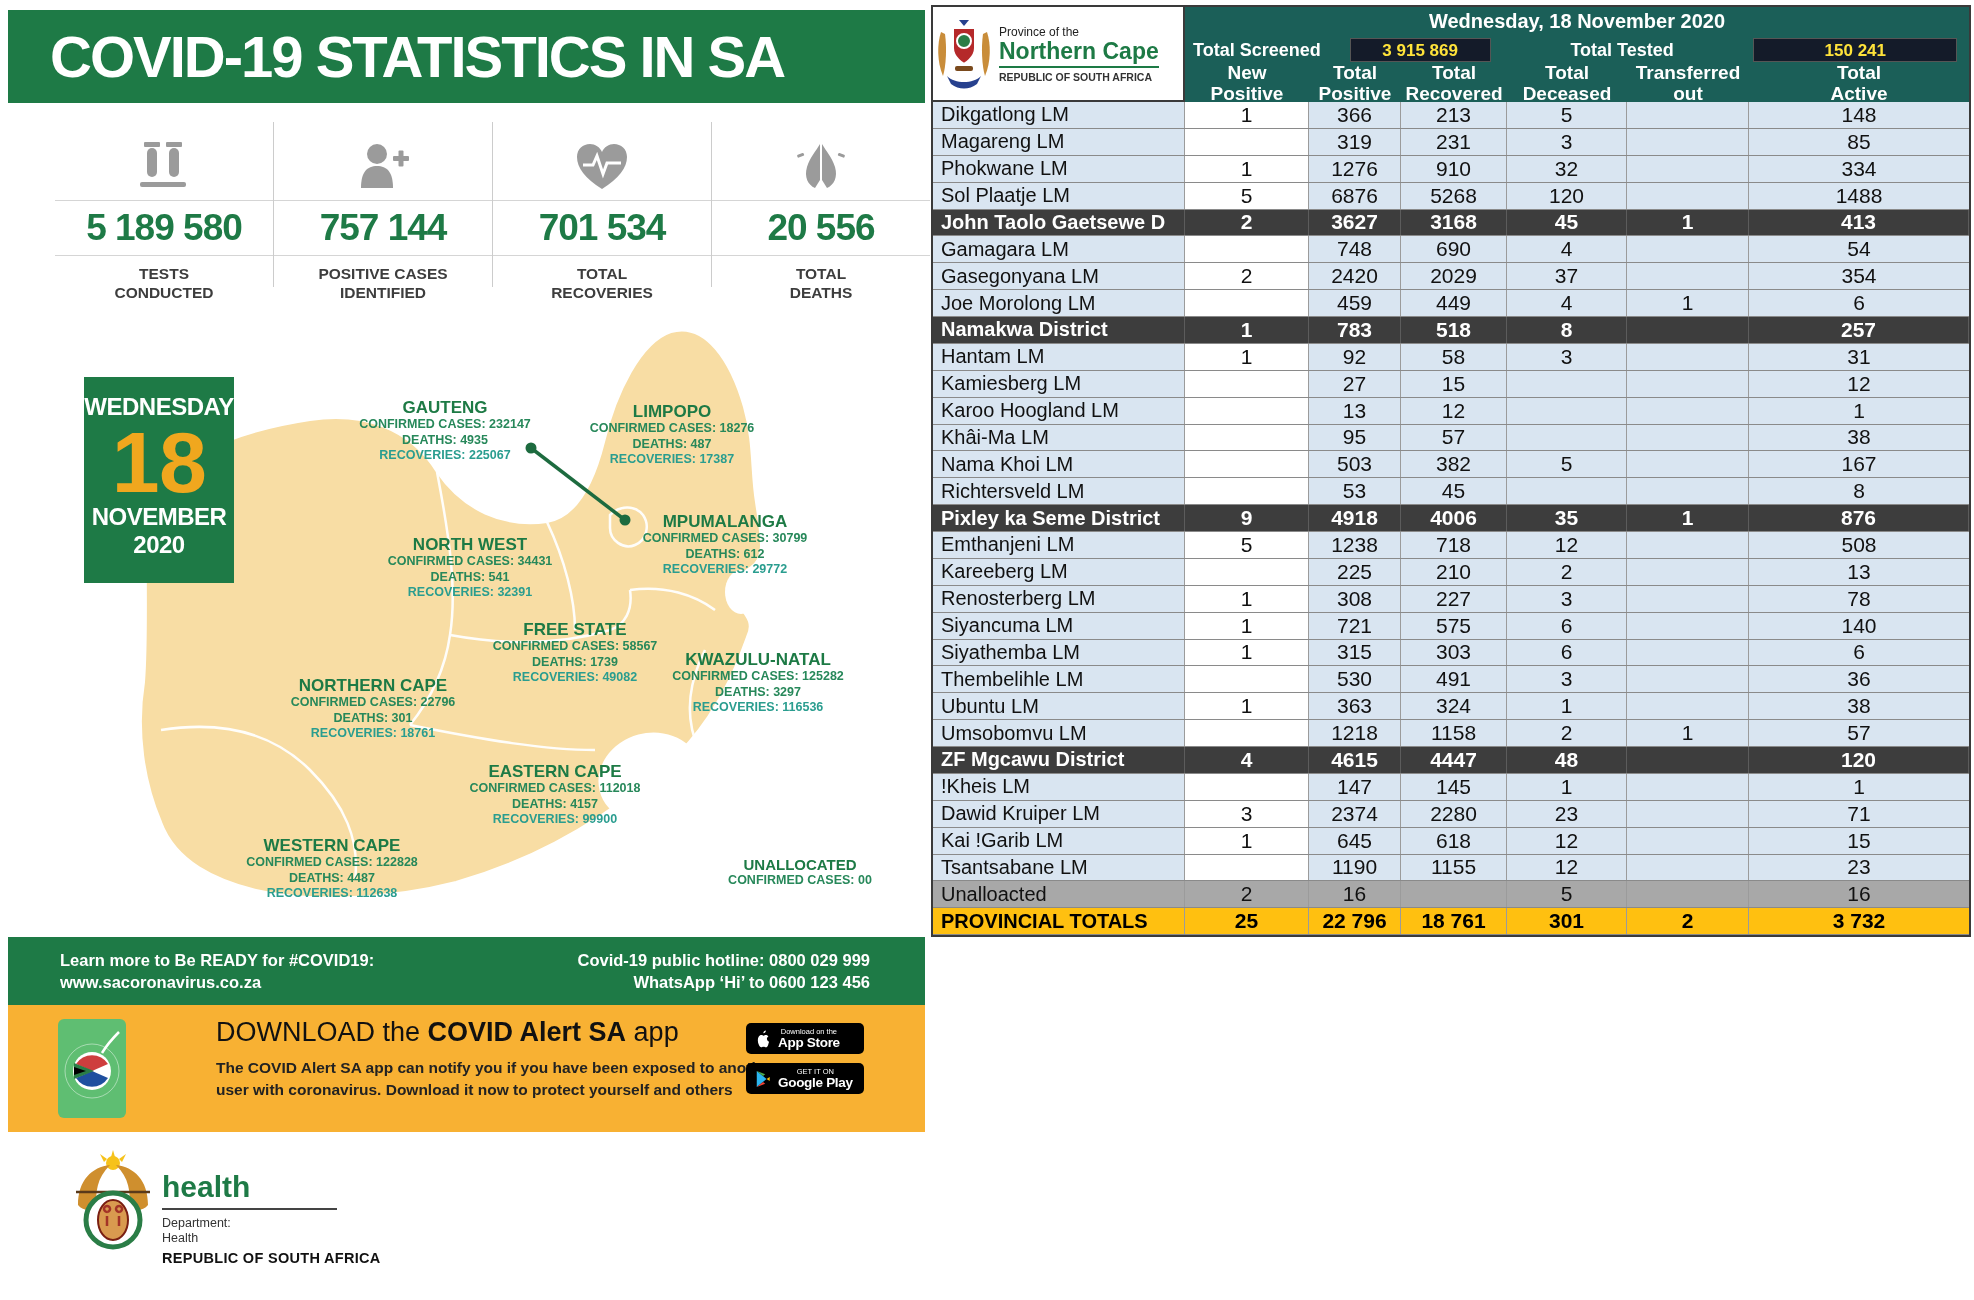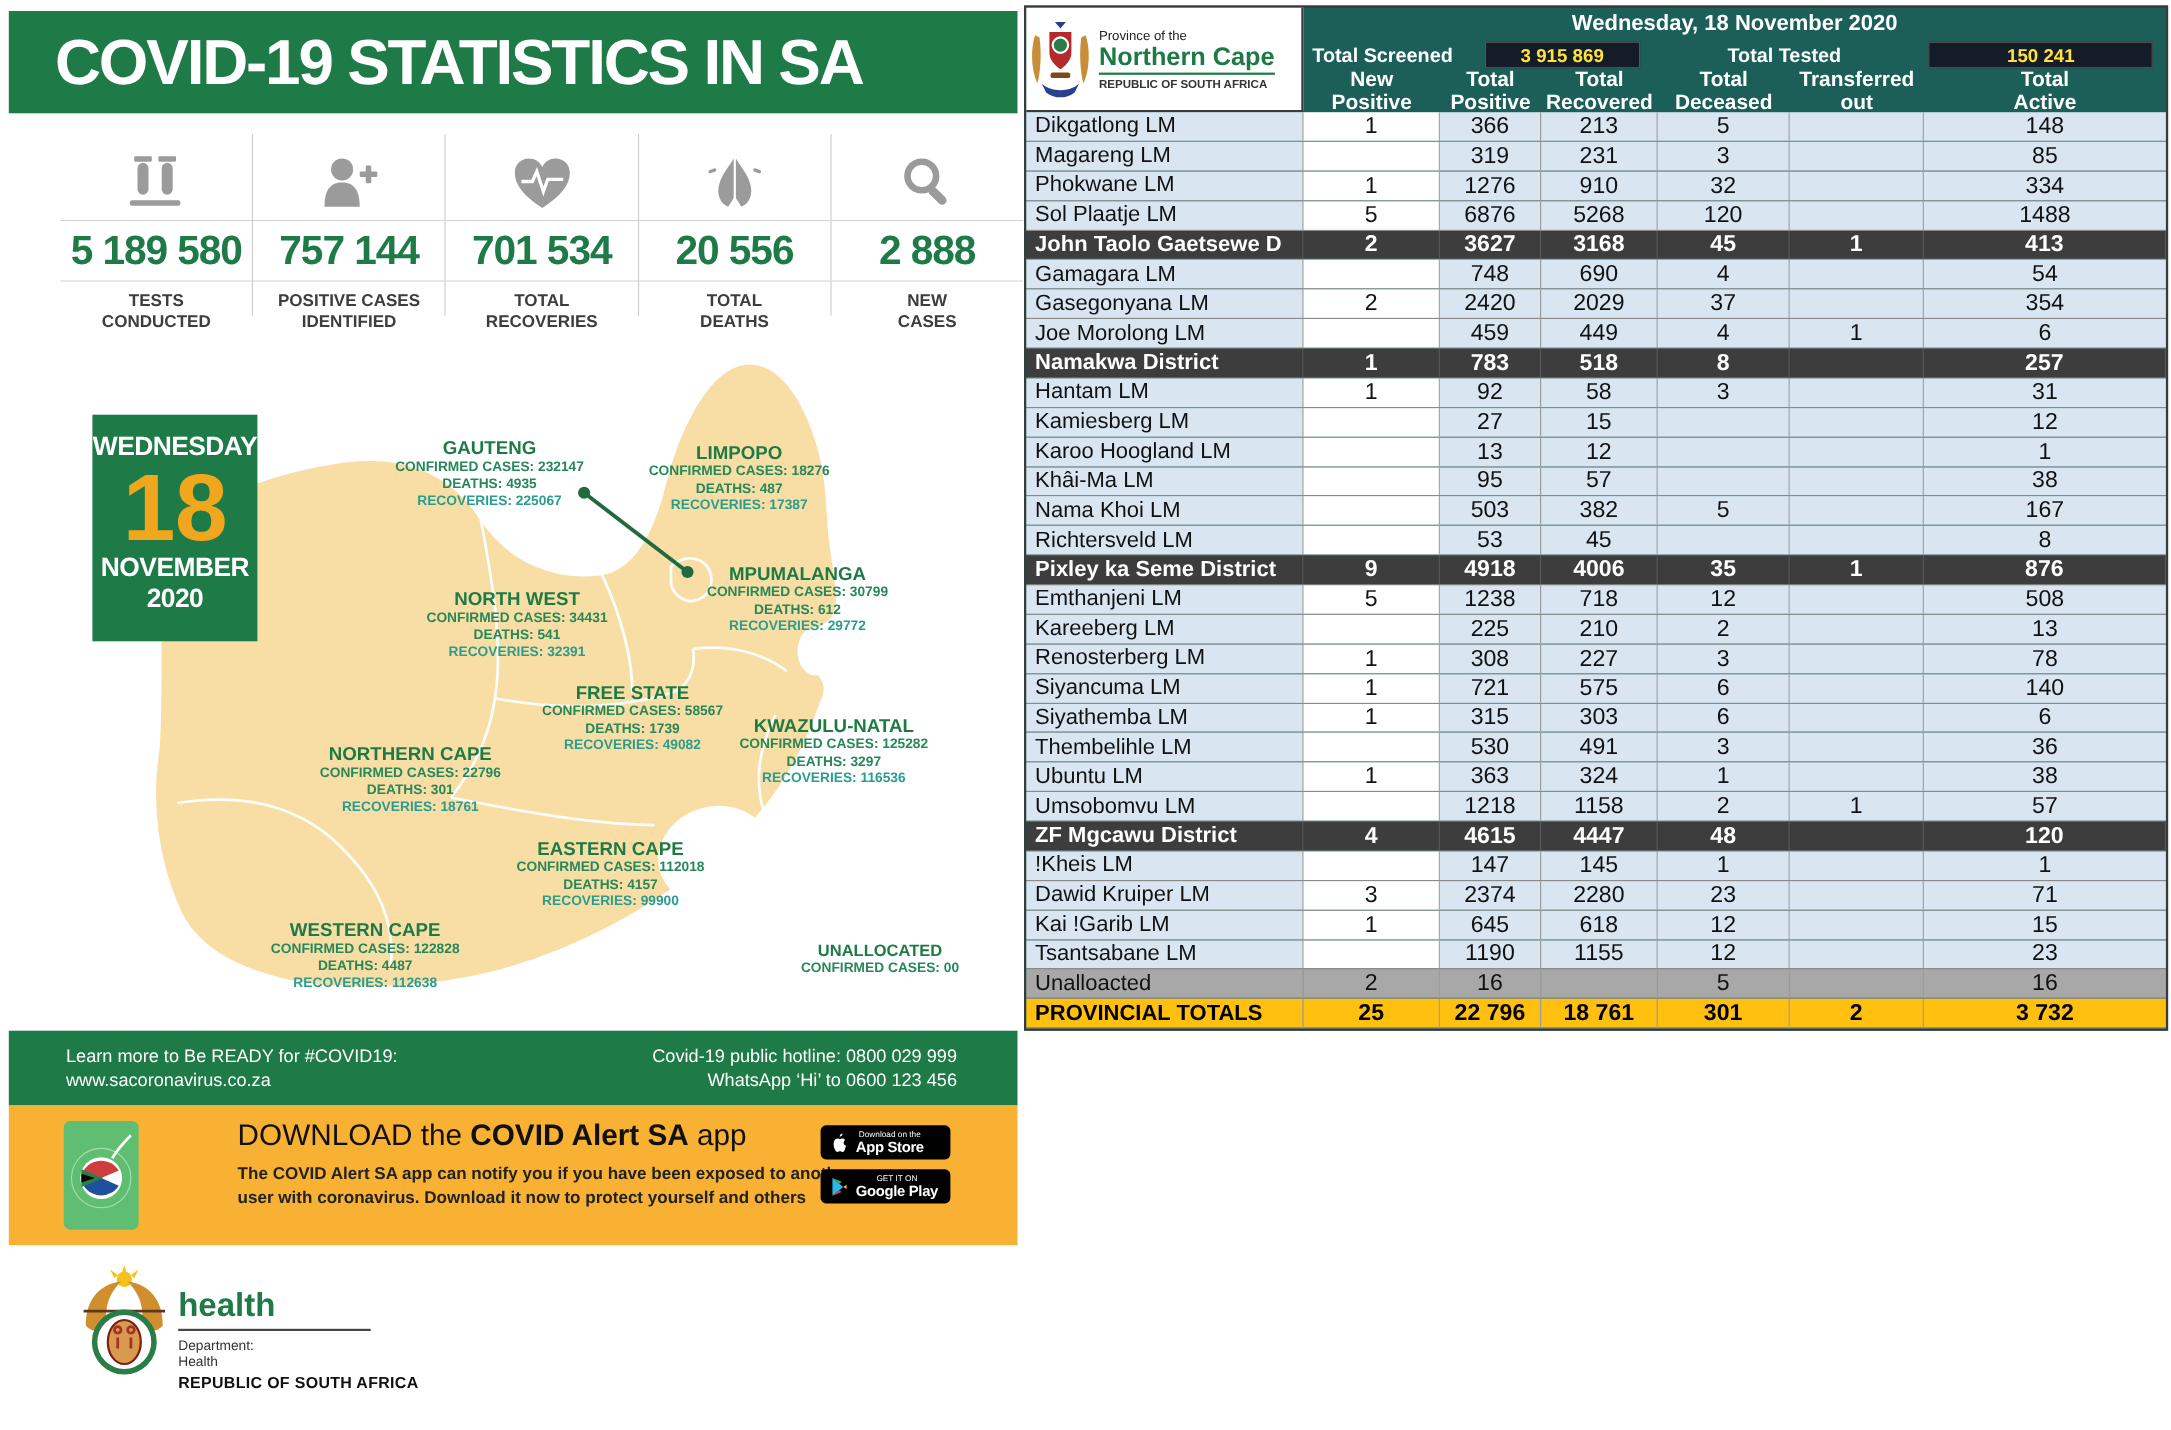--- a/index.html
+++ b/index.html
@@ -26,21 +26,21 @@
   .map-wrap{position:absolute;left:0;top:0;width:935px;height:1300px;pointer-events:none;}
   .map-svg{position:absolute;left:105px;top:300px;}
   .province-label{position:absolute;transform:translateX(-50%);text-align:center;white-space:nowrap;}
   .pname{font-size:17px;font-weight:800;color:#1d7a45;line-height:19px;}
   .pline{font-size:12.5px;font-weight:700;color:#27885a;line-height:15.5px;}
   .prec{color:#2a9d8f;}
   .unalloc-label{position:absolute;transform:translateX(-50%);text-align:center;white-space:nowrap;}
   .uname{font-size:15px;font-weight:800;color:#1d7a45;line-height:17px;}
   .uline{font-size:12.5px;font-weight:700;color:#27885a;}
   .gfooter{position:absolute;left:8px;top:937px;width:917px;height:68px;background:#1e7a46;
-      color:#fff;font-weight:400;font-size:16.5px;display:flex;justify-content:space-between;
+      color:#fff;font-weight:700;font-size:16.5px;display:flex;justify-content:space-between;
       box-sizing:border-box;padding:12px 55px 0 52px;line-height:22px;}
   .gfooter .right{text-align:right;}
   .orange-band{position:absolute;left:8px;top:1005px;width:917px;height:127px;background:#f8b133;}
   .app-icon{position:absolute;left:50px;top:14px;width:68px;height:99px;background:#5fbe72;border-radius:6px;}
   .dl-title{position:absolute;left:208px;top:12px;font-size:27px;color:#111;white-space:nowrap;}
   .dl-title .b{font-weight:800;}
   .dl-desc{position:absolute;left:208px;top:52px;font-size:15.5px;font-weight:700;color:#222;line-height:22px;}
   .badges{position:absolute;left:738px;top:18px;display:flex;flex-direction:column;gap:9px;}
   .badge{width:118px;height:31px;background:#000;border-radius:5px;color:#fff;display:flex;
       align-items:center;padding:0 9px;gap:7px;box-sizing:border-box;text-align:center;}
@@ -150,31 +150,20 @@
             <path d="M27 4 C31 11 37 17 40 27 C43 37 39 45 32 48 L27 40 Z"></path>
             <rect x="2" y="14" width="7" height="3" rx="1" transform="rotate(-20 5 15)"></rect>
             <rect x="43" y="14" width="7" height="3" rx="1" transform="rotate(20 47 15)"></rect>
               </g>
             </svg>
         </div>
         <div class="num">20 556</div>
         <div class="lbl"><span>TOTAL</span><br>
           <span>DEATHS</span></div>
       </div>
-      <div class="stat">
-        <div class="icon">
-          <svg width="54" height="52" viewBox="0 0 54 52">
-            <circle cx="22" cy="20" r="13" fill="none" stroke="#9b9b9b" stroke-width="6"></circle>
-            <rect x="32" y="28" width="20" height="8" rx="4" transform="rotate(45 32 28)" fill="#9b9b9b"></rect>
-            </svg>
-        </div>
-        <div class="num">2 888</div>
-        <div class="lbl"><span>NEW</span><br>
-          <span>CASES</span></div>
-      </div>
     </div>
 
     <div class="map-wrap">
       <svg class="map-svg" width="830" height="640" viewBox="0 0 830 640">
         <path d="M42,205 C65,160 125,132 205,120 C258,112 305,128 332,172 C358,210 398,228 442,222
                  C472,217 489,182 499,142 C511,92 536,42 566,32 C601,22 626,62 639,107
                  C649,142 646,172 651,202 C656,237 661,257 646,267 C630,277 622,292 634,306
                  C644,318 648,325 642,337 C622,395 592,443 541,483 C481,530 421,562 351,582
                  C281,600 201,602 151,590 C111,580 71,562 56,522 C39,482 31,432 39,382
                  C43,332 39,262 42,205 Z" fill="#f8dda4" stroke="#fff" stroke-width="2"></path>

